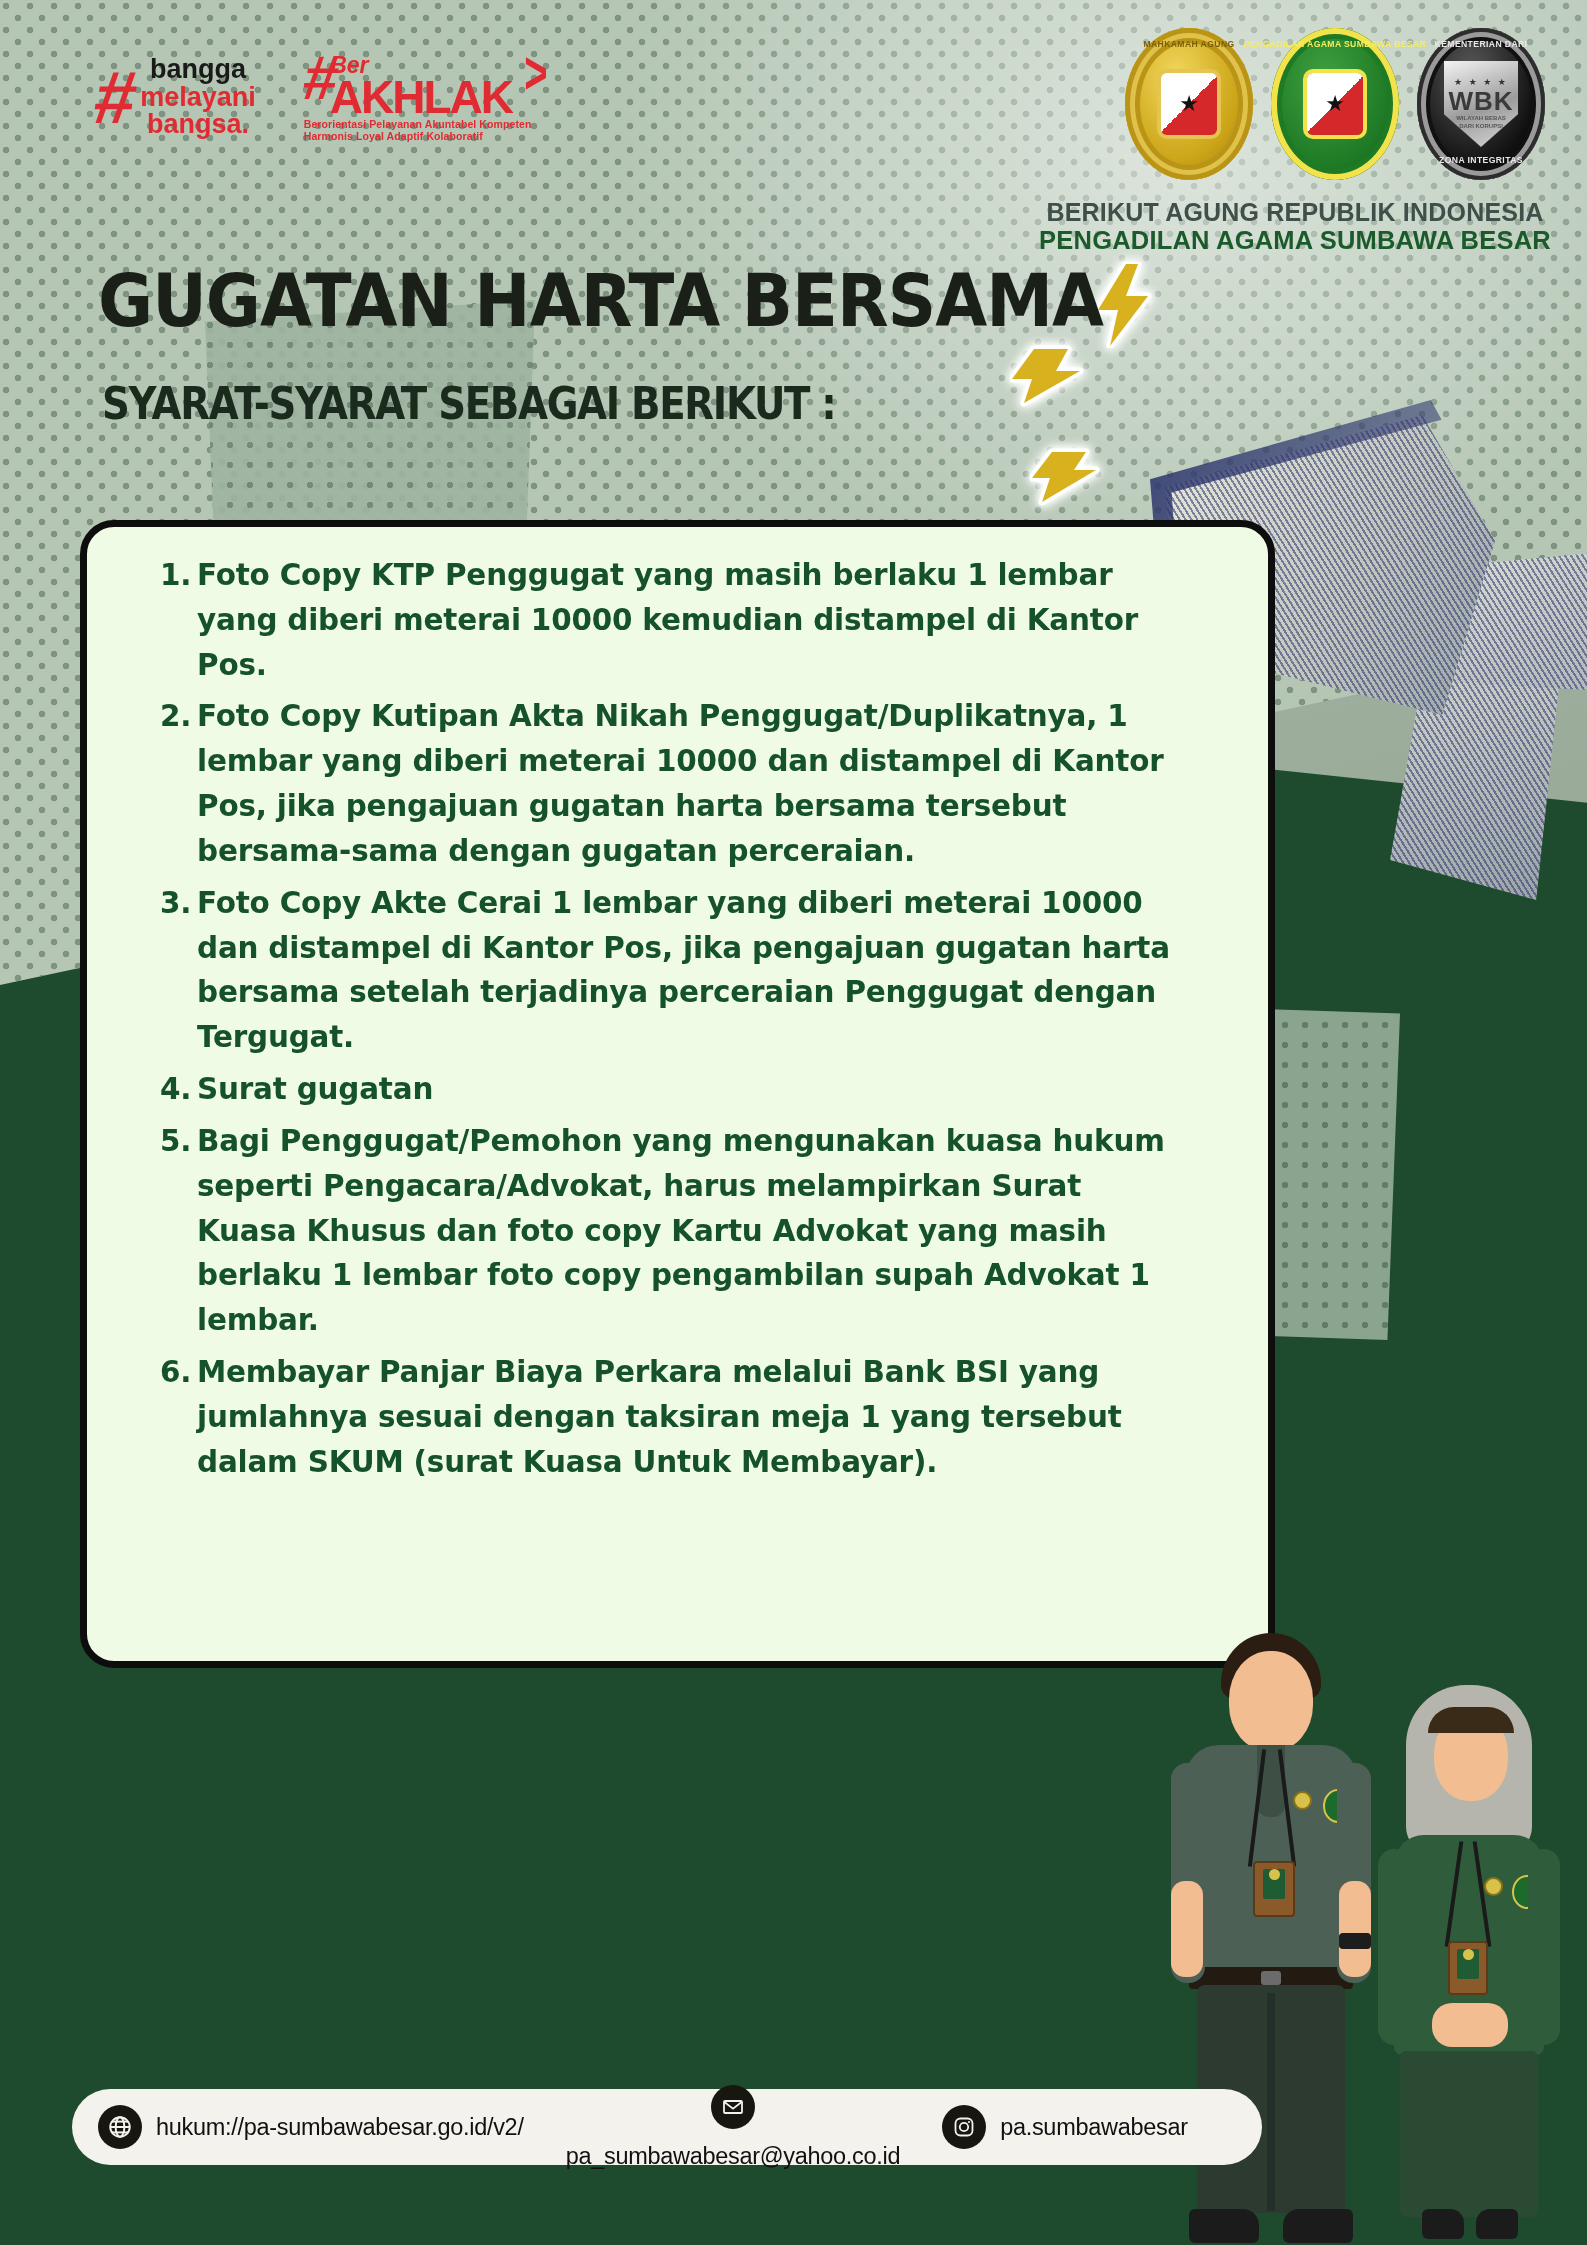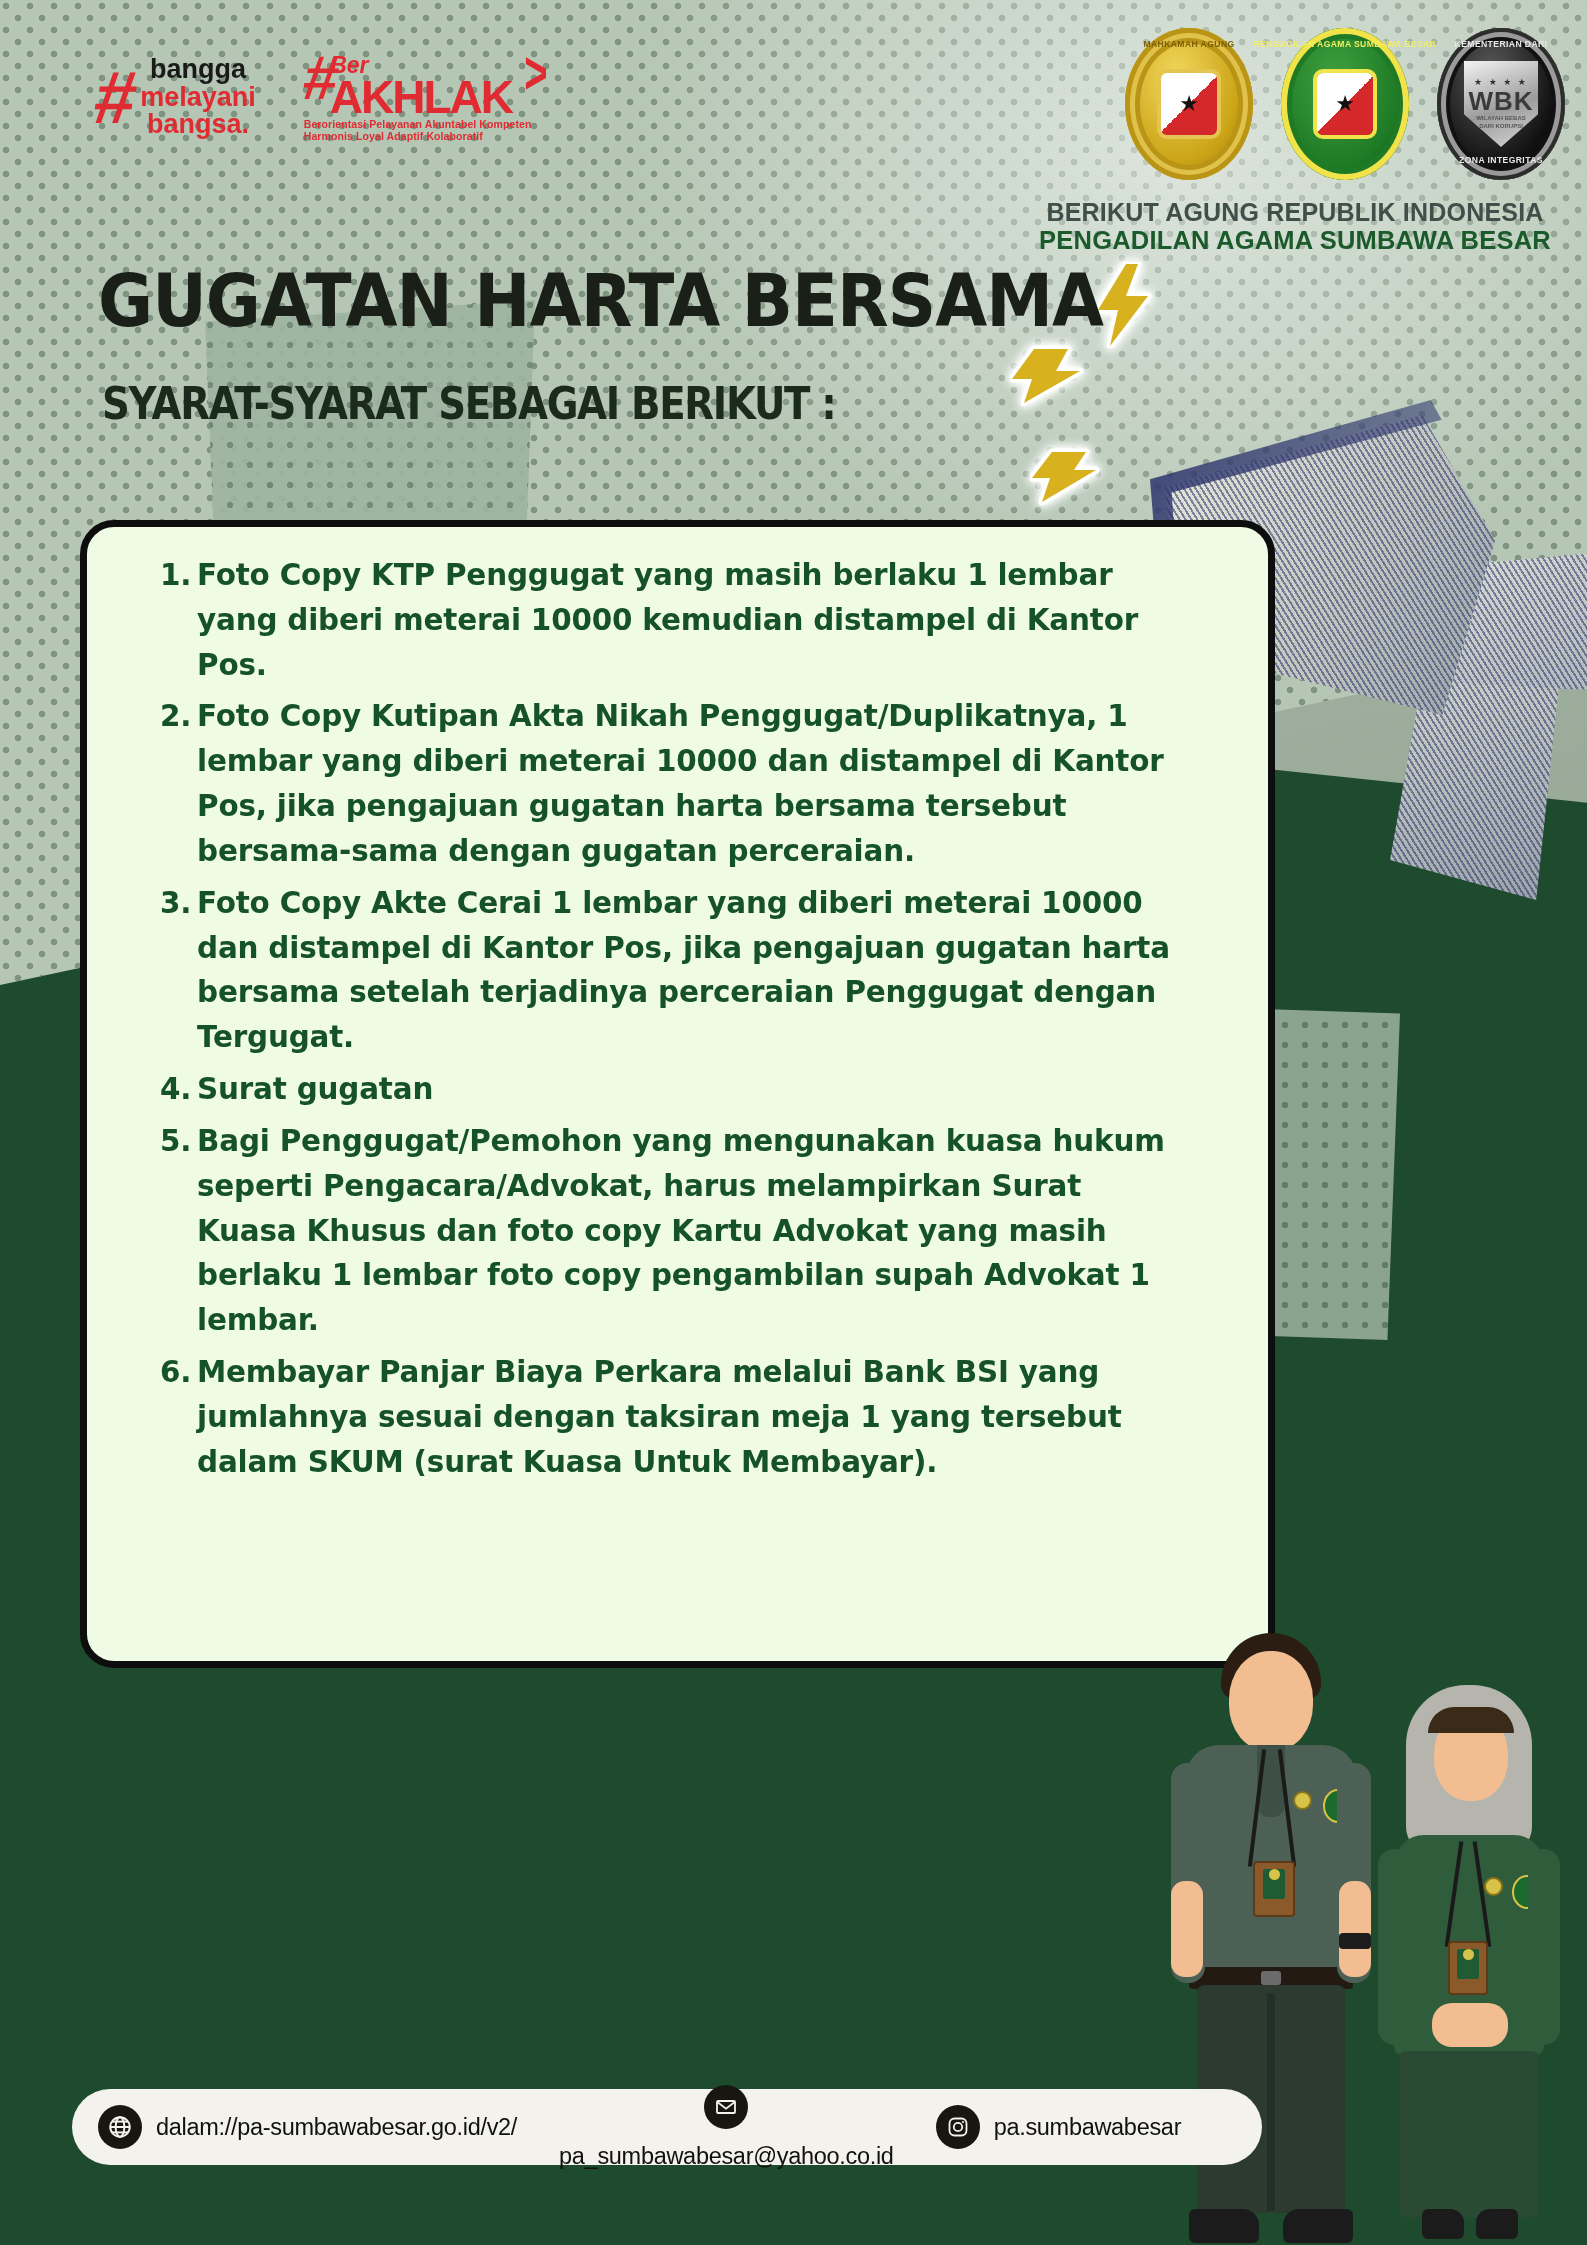--- a/index.html
+++ b/index.html
@@ -65,21 +65,21 @@
   .bmb .w2,.bmb .w3{color:#E12B32;}
   .akhlak{position:relative;}
   .akhlak .row1{display:flex;align-items:flex-end;gap:2px;}
   .akhlak .ah{font-size:62px;font-weight:bold;color:#E12B32;line-height:.72;transform:skewX(-8deg);letter-spacing:-4px;}
   .akhlak .ber{font-size:23px;font-style:italic;font-weight:bold;color:#E12B32;margin-left:-6px;margin-bottom:22px;}
   .akhlak .big{position:absolute;left:26px;top:22px;font-size:46px;font-weight:bold;color:#E12B32;letter-spacing:-2px;line-height:1;}
   .akhlak .arrow{position:absolute;right:-16px;top:-2px;font-size:40px;font-weight:bold;color:#E12B32;transform:scaleY(1.5);}
   .akhlak .sub{margin-top:17px;font-size:10.5px;font-weight:bold;color:#E12B32;line-height:1.18;letter-spacing:.1px;white-space:nowrap;}
 
   
-  .emblems{position:absolute;left:1125px;top:28px;display:flex;gap:28px;align-items:flex-start;}
+  .emblems{position:absolute;left:1125px;top:28px;display:flex;gap:18px;align-items:flex-start;}
   .emb{width:128px;height:152px;border-radius:50%;position:relative;
        display:flex;align-items:center;justify-content:center;}
   .emb-gold{background:radial-gradient(ellipse at 40% 32%,#F2D75C,#CBA417 58%,#8E6E08);
             box-shadow:inset 0 0 0 5px #B99417, inset 0 0 0 10px #E0C24A, inset 0 0 0 15px #B99417;}
   .emb-green{background:radial-gradient(ellipse at 42% 34%,#3FA03F,#1E7A25 62%,#0D4E14);
              box-shadow:inset 0 0 0 6px #F2E34A, inset 0 0 0 11px #1E7A25;}
   .emb-black{background:radial-gradient(ellipse at 42% 30%,#5a5a5a,#111 62%,#000);
              box-shadow:inset 0 0 0 4px #2d2d2d, inset 0 0 0 9px #9a9a9a, inset 0 0 0 13px #111;}
   .emb .core{width:56px;height:62px;border-radius:6px;position:relative;}
   .emb-gold .core{background:linear-gradient(135deg,#fff 0 50%,#d4282b 50% 100%);
@@ -372,21 +372,21 @@
     <div class="fitem">
       <span class="ficon">
         <svg width="26" height="26" viewBox="0 0 24 24" fill="none" stroke="#F4F2ED" stroke-width="1.8">
           <circle cx="12" cy="12" r="9"></circle>
             <ellipse cx="12" cy="12" rx="4" ry="9"></ellipse>
           <line x1="3" y1="12" x2="21" y2="12"></line>
             <line x1="4.6" y1="7" x2="19.4" y2="7"></line>
             <line x1="4.6" y1="17" x2="19.4" y2="17"></line>
         </svg>
       </span>
-      <span class="ftext">dalam://pa-sumbawabesar.go.id/v2/</span>
+      <span class="ftext">hukum://pa-sumbawabesar.go.id/v2/</span>
     </div>
     <div class="fitem" style="margin-left:26px;flex-direction:column;">
       <span class="ficon">
         <svg width="24" height="24" viewBox="0 0 24 24" fill="none" stroke="#F4F2ED" stroke-width="1.8">
           <rect x="3" y="6" width="18" height="12" rx="1"></rect>
             <path d="M3 6.8 L12 13.6 L21 6.8"></path>
         </svg>
       </span>
       <span class="ftext">pa_sumbawabesar@yahoo.co.id</span>
     </div>

